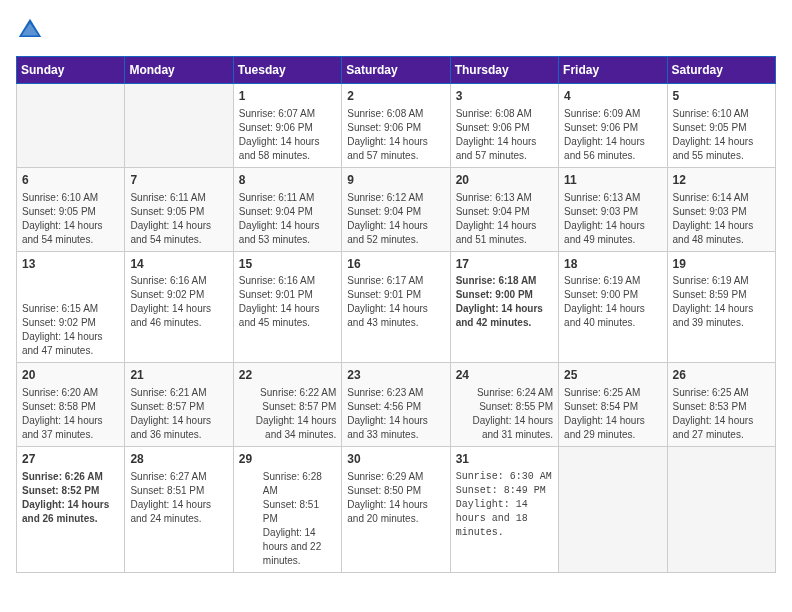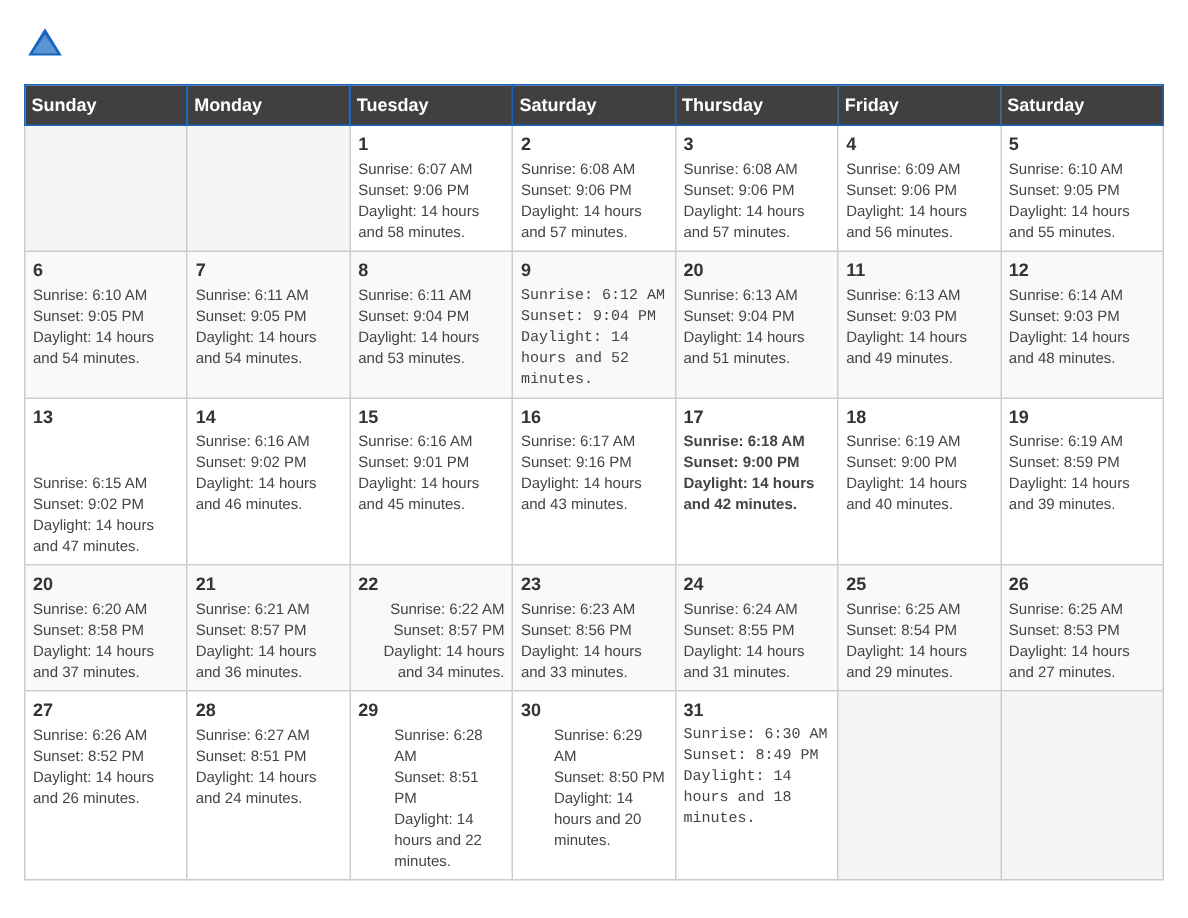--- a/index.html
+++ b/index.html
@@ -37,21 +37,21 @@
     .location {
       font-size: 16px;
       color: #555;
     }
     table {
       width: 100%;
       border-collapse: collapse;
       font-size: 10.5px;
     }
     thead tr {
-      background-color: #404040;
+      background-color: #4c1d95;
       color: #fff;
     }
     thead th {
       padding: 6px 4px;
       text-align: left;
       font-size: 12px;
       font-weight: 600;
       border: 1px solid #1565c0;
     }
     tbody td {
@@ -163,21 +163,21 @@
 Daylight: 14 hours and 54 minutes.</div>
         </td>
         <td>
           <span class="day-number">8</span>
           <div class="day-info" style="white-space: pre-line;">Sunrise: 6:11 AM
 Sunset: 9:04 PM
 Daylight: 14 hours and 53 minutes.</div>
         </td>
         <td>
           <span class="day-number">9</span>
-          <div class="day-info" style="white-space: pre-line; font-family: Liberation Mono, monospace;">Sunrise: 6:12 AM
+          <div class="day-info" style="white-space: pre-line;">Sunrise: 6:12 AM
 Sunset: 9:04 PM
 Daylight: 14 hours and 52 minutes.</div>
         </td>
         <td>
           <span class="day-number">20</span>
           <div class="day-info" style="white-space: pre-line;">Sunrise: 6:13 AM
 Sunset: 9:04 PM
 Daylight: 14 hours and 51 minutes.</div>
         </td>
         <td>
@@ -208,21 +208,21 @@
         </td>
         <td>
           <span class="day-number">15</span>
           <div class="day-info" style="white-space: pre-line;">Sunrise: 6:16 AM
 Sunset: 9:01 PM
 Daylight: 14 hours and 45 minutes.</div>
         </td>
         <td>
           <span class="day-number">16</span>
           <div class="day-info" style="white-space: pre-line;">Sunrise: 6:17 AM
-Sunset: 9:16 PM
+Sunset: 9:01 PM
 Daylight: 14 hours and 43 minutes.</div>
         </td>
         <td>
           <span class="day-number">17</span>
           <div class="day-info" style="white-space: pre-line; font-weight: bold;">Sunrise: 6:18 AM
 Sunset: 9:00 PM
 Daylight: 14 hours and 42 minutes.</div>
         </td>
         <td>
           <span class="day-number">18</span>
@@ -252,64 +252,64 @@
         </td>
         <td>
           <span class="day-number">22</span>
           <div class="day-info" style="white-space: pre-line; text-align: right;">Sunrise: 6:22 AM
 Sunset: 8:57 PM
 Daylight: 14 hours and 34 minutes.</div>
         </td>
         <td>
           <span class="day-number">23</span>
           <div class="day-info" style="white-space: pre-line;">Sunrise: 6:23 AM
-Sunset: 8:56 PM
+Sunset: 4:56 PM
 Daylight: 14 hours and 33 minutes.</div>
         </td>
         <td>
           <span class="day-number">24</span>
-          <div class="day-info" style="white-space: pre-line;">Sunrise: 6:24 AM
+          <div class="day-info" style="white-space: pre-line; text-align: right;">Sunrise: 6:24 AM
 Sunset: 8:55 PM
 Daylight: 14 hours and 31 minutes.</div>
         </td>
         <td>
           <span class="day-number">25</span>
           <div class="day-info" style="white-space: pre-line;">Sunrise: 6:25 AM
 Sunset: 8:54 PM
 Daylight: 14 hours and 29 minutes.</div>
         </td>
         <td>
           <span class="day-number">26</span>
           <div class="day-info" style="white-space: pre-line;">Sunrise: 6:25 AM
 Sunset: 8:53 PM
 Daylight: 14 hours and 27 minutes.</div>
         </td>
       </tr>
       <tr>
         <td>
           <span class="day-number">27</span>
-          <div class="day-info" style="white-space: pre-line;">Sunrise: 6:26 AM
+          <div class="day-info" style="white-space: pre-line; font-weight: bold;">Sunrise: 6:26 AM
 Sunset: 8:52 PM
 Daylight: 14 hours and 26 minutes.</div>
         </td>
         <td>
           <span class="day-number">28</span>
           <div class="day-info" style="white-space: pre-line;">Sunrise: 6:27 AM
 Sunset: 8:51 PM
 Daylight: 14 hours and 24 minutes.</div>
         </td>
         <td>
           <span class="day-number">29</span>
           <div class="day-info" style="white-space: pre-line; margin-left: 24px;">Sunrise: 6:28 AM
 Sunset: 8:51 PM
 Daylight: 14 hours and 22 minutes.</div>
         </td>
         <td>
           <span class="day-number">30</span>
-          <div class="day-info" style="white-space: pre-line; margin-left: 22px;">Sunrise: 6:29 AM
+          <div class="day-info" style="white-space: pre-line;">Sunrise: 6:29 AM
 Sunset: 8:50 PM
 Daylight: 14 hours and 20 minutes.</div>
         </td>
         <td>
           <span class="day-number">31</span>
           <div class="day-info" style="white-space: pre-line; font-family: Liberation Mono, monospace;">Sunrise: 6:30 AM
 Sunset: 8:49 PM
 Daylight: 14 hours and 18 minutes.</div>
         </td>
         <td class="empty"></td>

